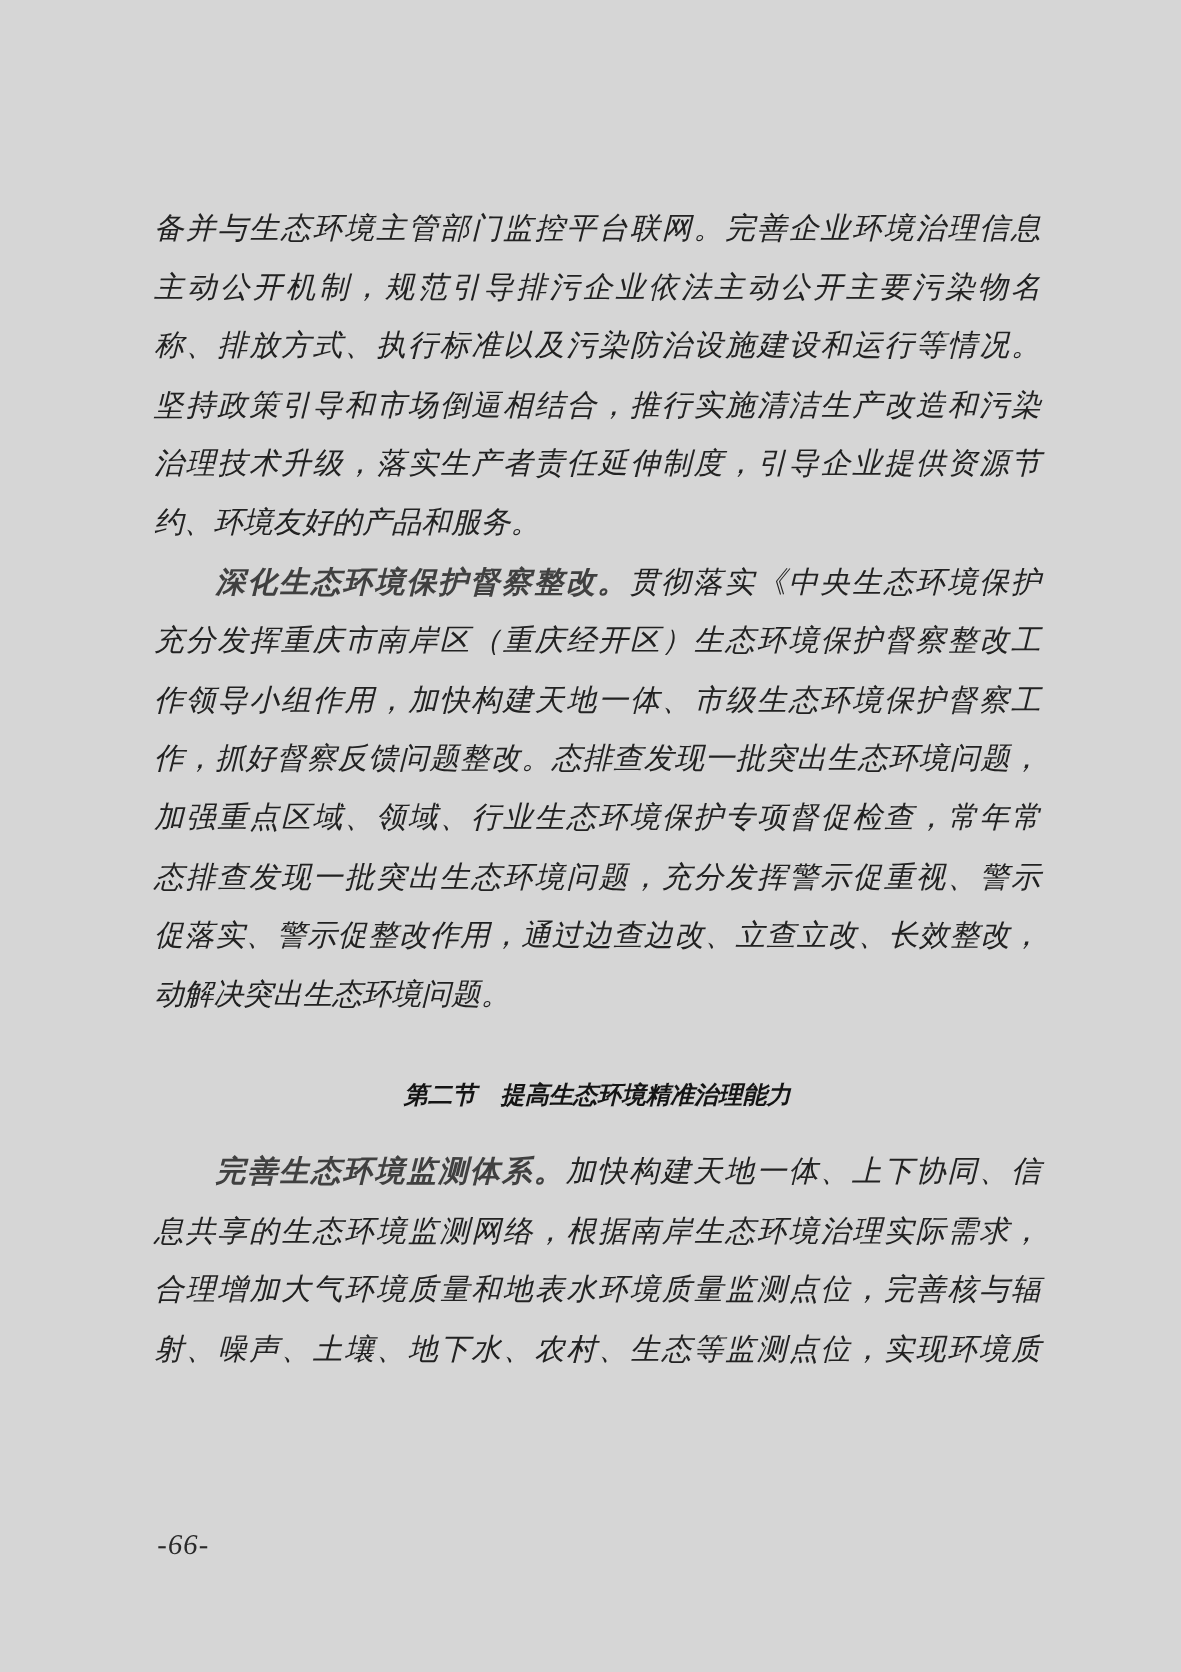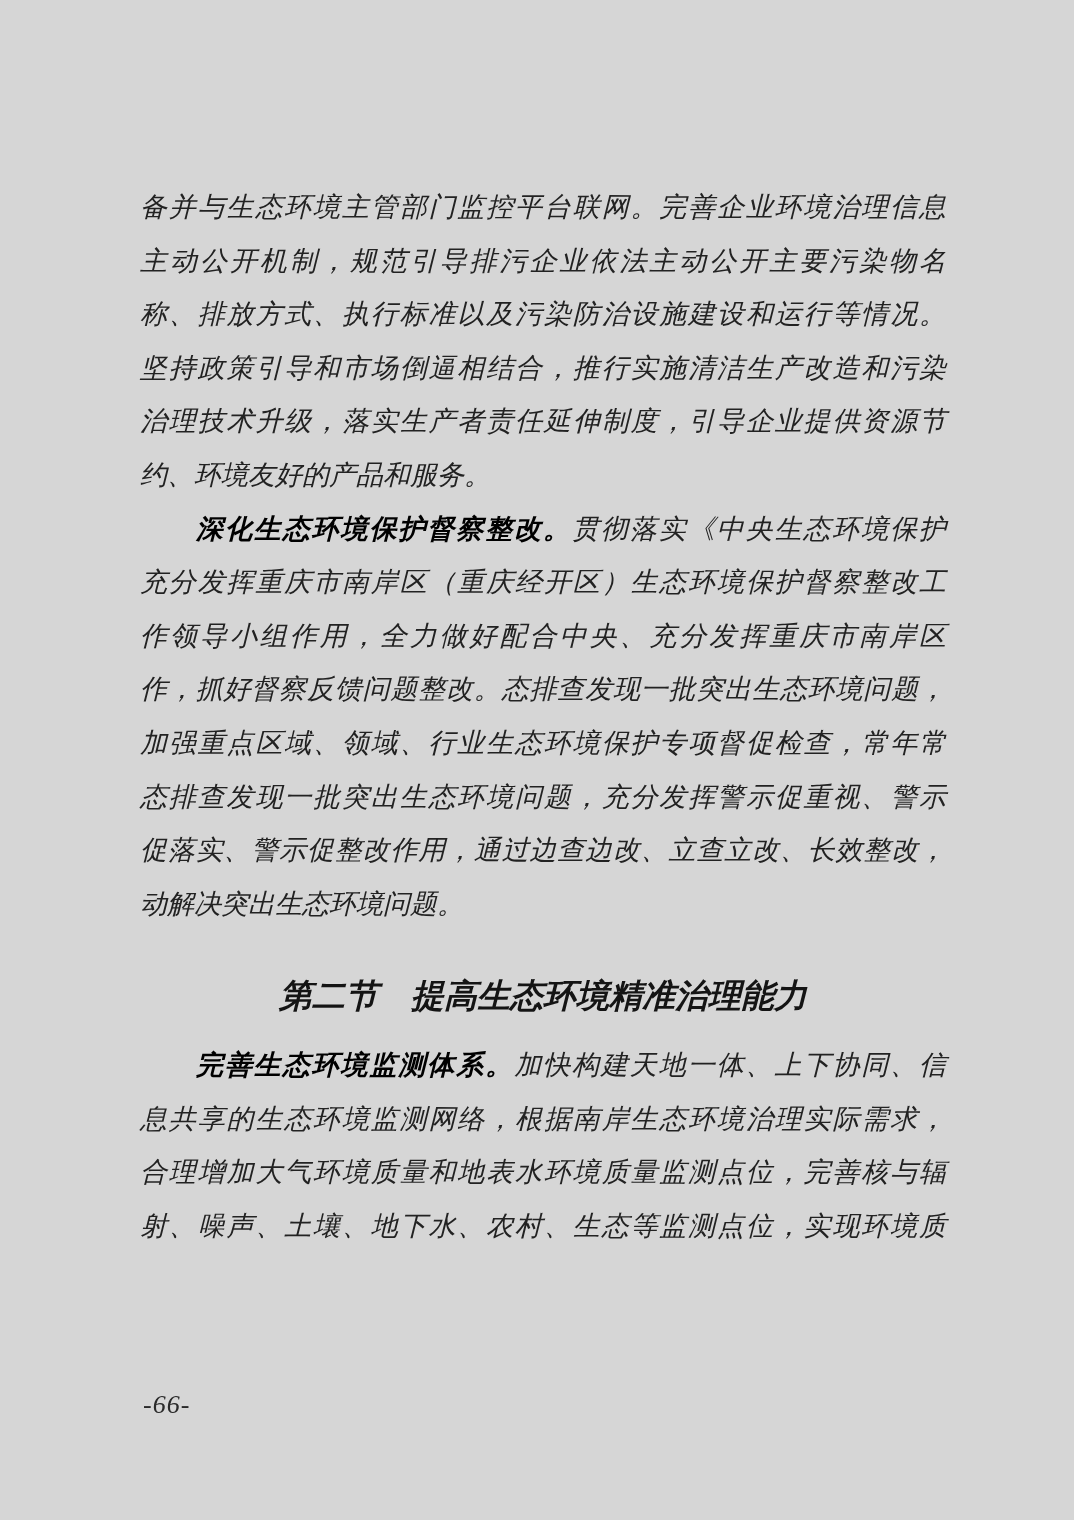--- a/index.html
+++ b/index.html
@@ -34,26 +34,26 @@
   }
   .j {
     text-align: justify;
     text-align-last: justify;
   }
   .indent {
     text-indent: 56px;
   }
   .lead {
     font-weight: 700;
-    color: #000000;
+    color: #404040;
   }
   .heading {
     font-family: "Liberation Sans", "DejaVu Sans", sans-serif;
     font-weight: 700;
-    font-size: 33px;
+    font-size: 22px;
     line-height: 53.6px;
     height: 53.6px;
     text-align: center;
     color: #141414;
     margin-top: 38px;
     margin-bottom: 16px;
   }
   .page-number {
     position: absolute;
     left: 143px;
@@ -76,21 +76,21 @@
       <div class="line j">主动公开机制，规范引导排污企业依法主动公开主要污染物名</div>
       <div class="line j">称、排放方式、执行标准以及污染防治设施建设和运行等情况。</div>
       <div class="line j">坚持政策引导和市场倒逼相结合，推行实施清洁生产改造和污染</div>
       <div class="line j">治理技术升级，落实生产者责任延伸制度，引导企业提供资源节</div>
       <div class="line">约、环境友好的产品和服务。</div>
     </div>
 
     <div>
       <div class="line j indent"><span class="lead">深化生态环境保护督察整改。</span><span>贯彻落实《中央生态环境保护</span></div>
       <div class="line j">充分发挥重庆市南岸区（重庆经开区）生态环境保护督察整改工</div>
-      <div class="line j">作领导小组作用，全力做好配合中央、充分发挥重庆市南岸区</div>
+      <div class="line j">作领导小组作用，加快构建天地一体、市级生态环境保护督察工</div>
       <div class="line j">作，抓好督察反馈问题整改。态排查发现一批突出生态环境问题，</div>
       <div class="line j">加强重点区域、领域、行业生态环境保护专项督促检查，常年常</div>
       <div class="line j">态排查发现一批突出生态环境问题，充分发挥警示促重视、警示</div>
       <div class="line j">促落实、警示促整改作用，通过边查边改、立查立改、长效整改，</div>
       <div class="line">动解决突出生态环境问题。</div>
     </div>
 
     <div class="heading">第二节　提高生态环境精准治理能力</div>
 
     <div>

